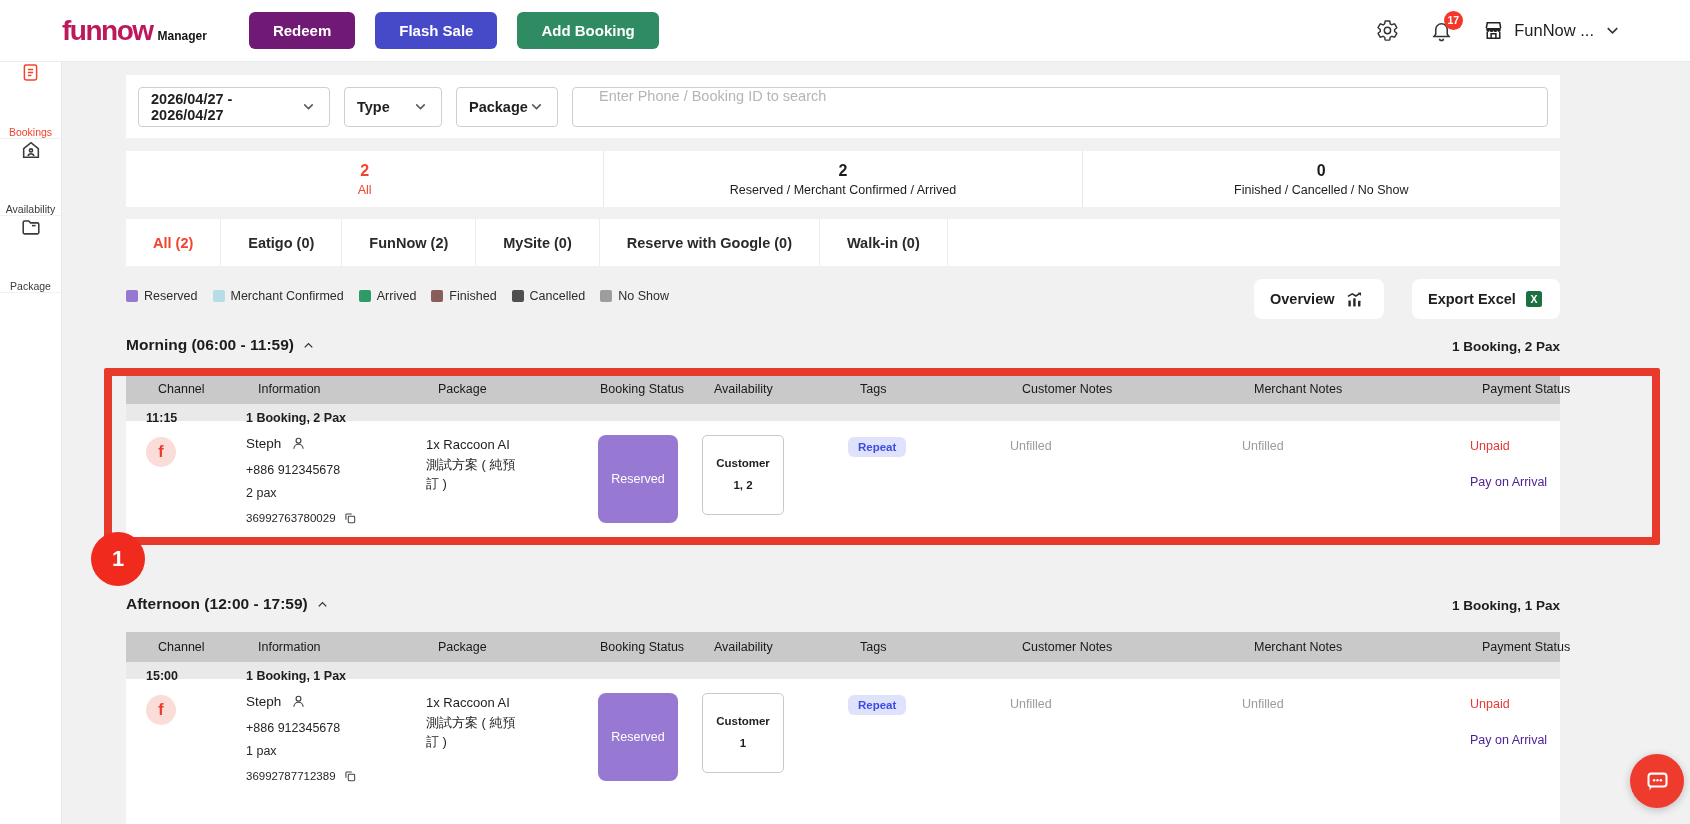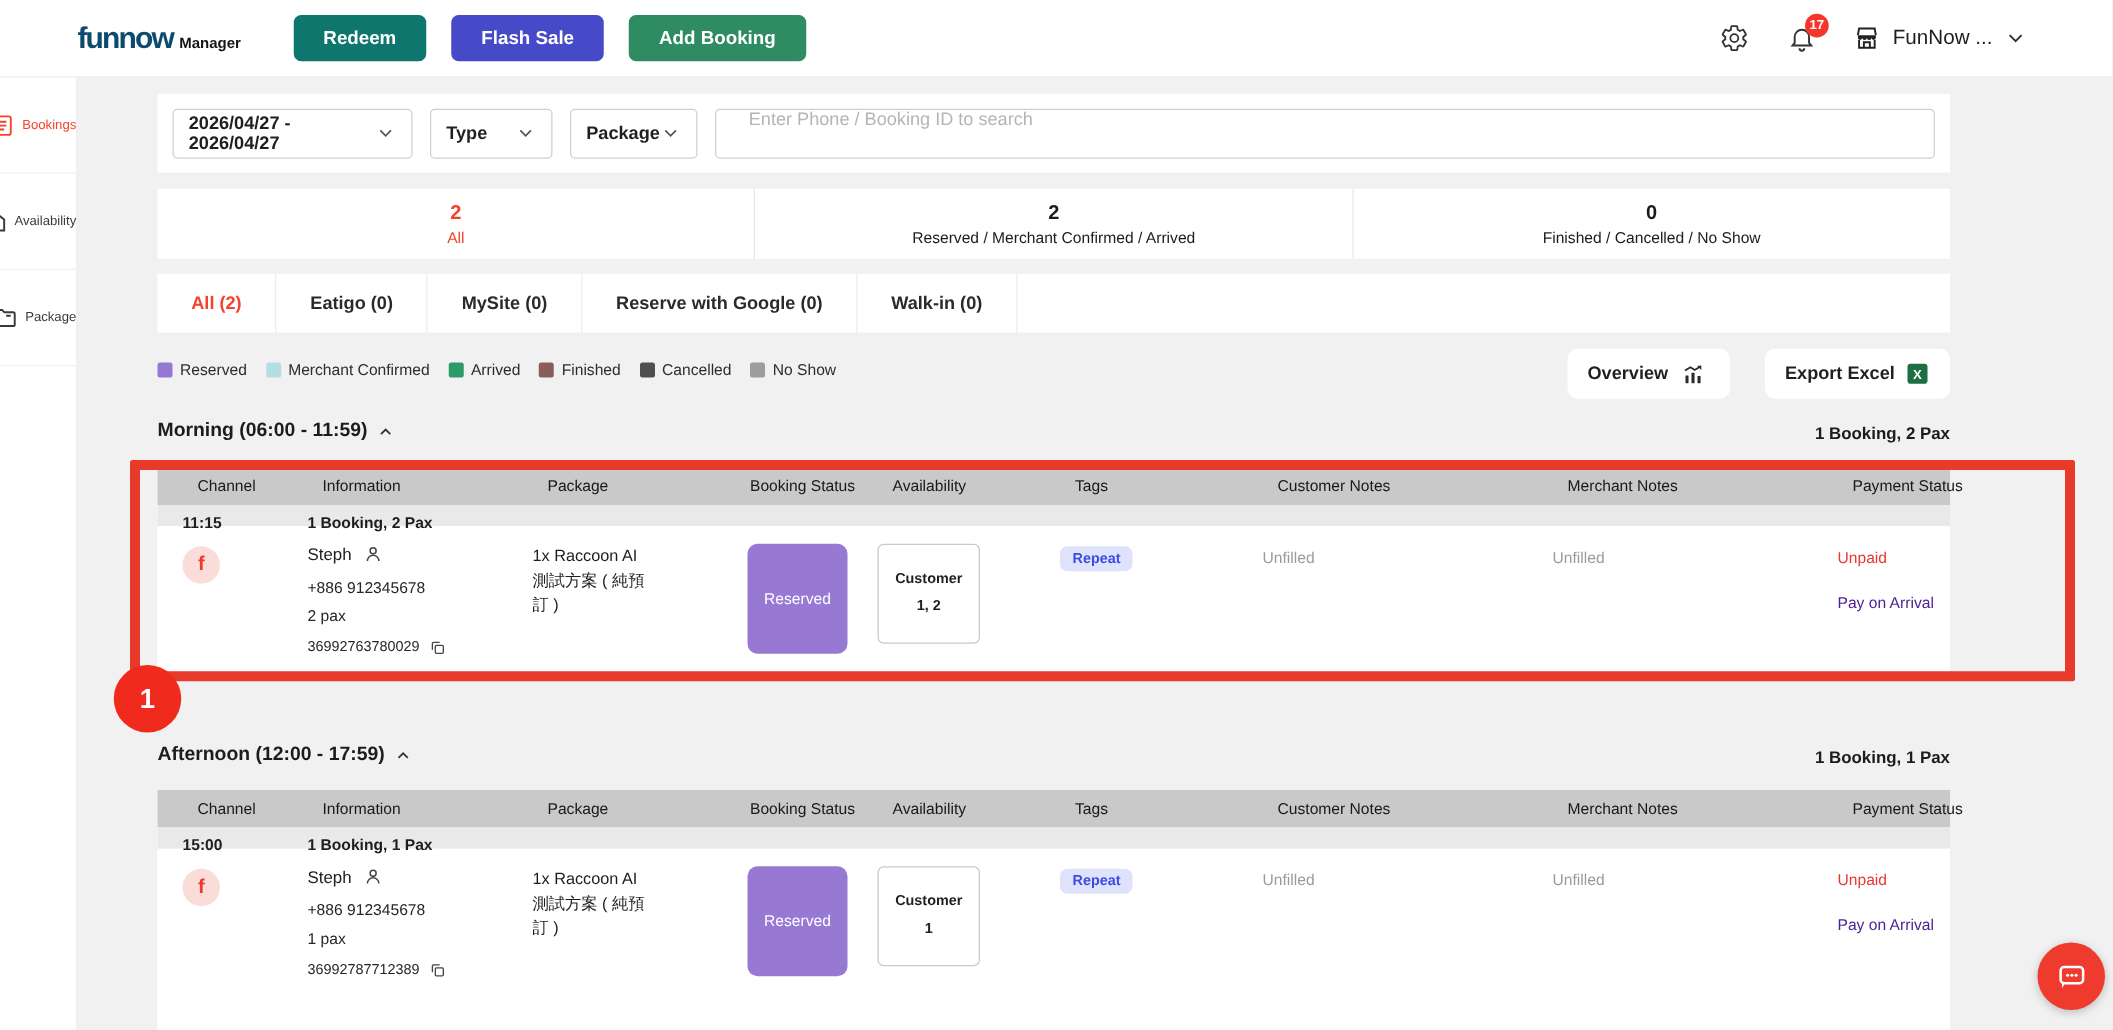--- a/index.html
+++ b/index.html
@@ -10,41 +10,41 @@
     font-family:"Liberation Sans", sans-serif;
     color:#1d1d1d;
   }
   
   .header {
     position:absolute; left:0; top:0; width:1690px; height:62px;
     background:#fff; border-bottom:1px solid #ebebeb;
     display:flex; align-items:center; z-index:20;
   }
   .logo-wrap { display:flex; align-items:flex-end; margin-left:62px; }
-  .logo-main { font-size:24px; font-weight:900; letter-spacing:-1.5px; color:#0c4a6e; line-height:1; }
+  .logo-main { font-size:28px; font-weight:900; letter-spacing:-1.5px; color:#be185d; line-height:1; }
   .logo-sub { font-size:12px; font-weight:700; color:#141414; margin-left:5px; margin-bottom:2px; }
   .hdr-btns { display:flex; gap:20px; margin-left:42px; }
   .hdr-btn { height:37px; padding:0 24px; border:none; border-radius:6px;
     color:#fff; font-size:15px; font-weight:700; font-family:inherit; cursor:pointer;
     display:flex; align-items:center; }
-  .btn-redeem { background:#0f766e; }
+  .btn-redeem { background:#701a75; }
   .btn-flash  { background:#4649c8; }
   .btn-addbk  { background:#2e8b62; }
   .hdr-right { margin-left:auto; margin-right:68px; display:flex; align-items:center; gap:28px; }
   .icon-btn { position:relative; width:26px; height:26px; display:flex; align-items:center; justify-content:center; cursor:pointer; }
   .bell-badge { position:absolute; top:-7px; right:-9px; min-width:19px; height:19px; border-radius:10px;
     background:#f4372a; color:#fff; font-size:10.5px; font-weight:700;
     display:flex; align-items:center; justify-content:center; padding:0 4px; }
   .account { display:flex; align-items:center; gap:9px; cursor:pointer; }
   .account-name { font-size:16.5px; color:#1e1e1e; }
   
   .sidebar { position:absolute; left:0; top:62px; width:62px; height:762px;
     background:#fff; border-right:1px solid #e9e9e9; z-index:10; }
-  .side-item { height:77px; display:flex; flex-direction:row; align-items:center;
-    justify-content:flex-end; gap:5px; font-size:10.5px; color:#3a3a3a; cursor:pointer;
+  .side-item { height:77px; display:flex; flex-direction:column; align-items:center;
+    justify-content:space-between; gap:5px; font-size:10.5px; color:#3a3a3a; cursor:pointer;
     border-bottom:1px solid #f1f1f1; }
   .side-item.active { color:#f4432c; }
   
   .panel { position:absolute; background:#fff; }
   .filter-panel { left:126px; top:75px; width:1434px; height:63px;
     display:flex; align-items:center; padding:0 12px; gap:14px; }
   .select-box { height:40px; border:1px solid #cfcfcf; border-radius:4px; background:#fff;
     display:flex; align-items:center; justify-content:space-between; padding:0 12px;
     font-size:14.5px; font-weight:600; color:#1f1f1f; cursor:pointer; }
   .sel-date { width:192px; }
@@ -251,20 +251,21 @@
   </div>
   <div class="stat">
     <span class="stat-value">0</span>
     <span class="stat-label">Finished / Cancelled / No Show</span>
   </div>
 </div>
 
 <div class="panel tabs-panel">
   <div class="tab active">All (2)</div>
   <div class="tab">Eatigo (0)</div>
+  <div class="tab">FunNow (2)</div>
   <div class="tab">MySite (0)</div>
   <div class="tab">Reserve with Google (0)</div>
   <div class="tab">Walk-in (0)</div>
 </div>
 
 <div class="legend">
   <div class="lg-item">
     <span class="lg-sw sw-reserved"></span>
     <span class="lg-label">Reserved</span>
   </div>

